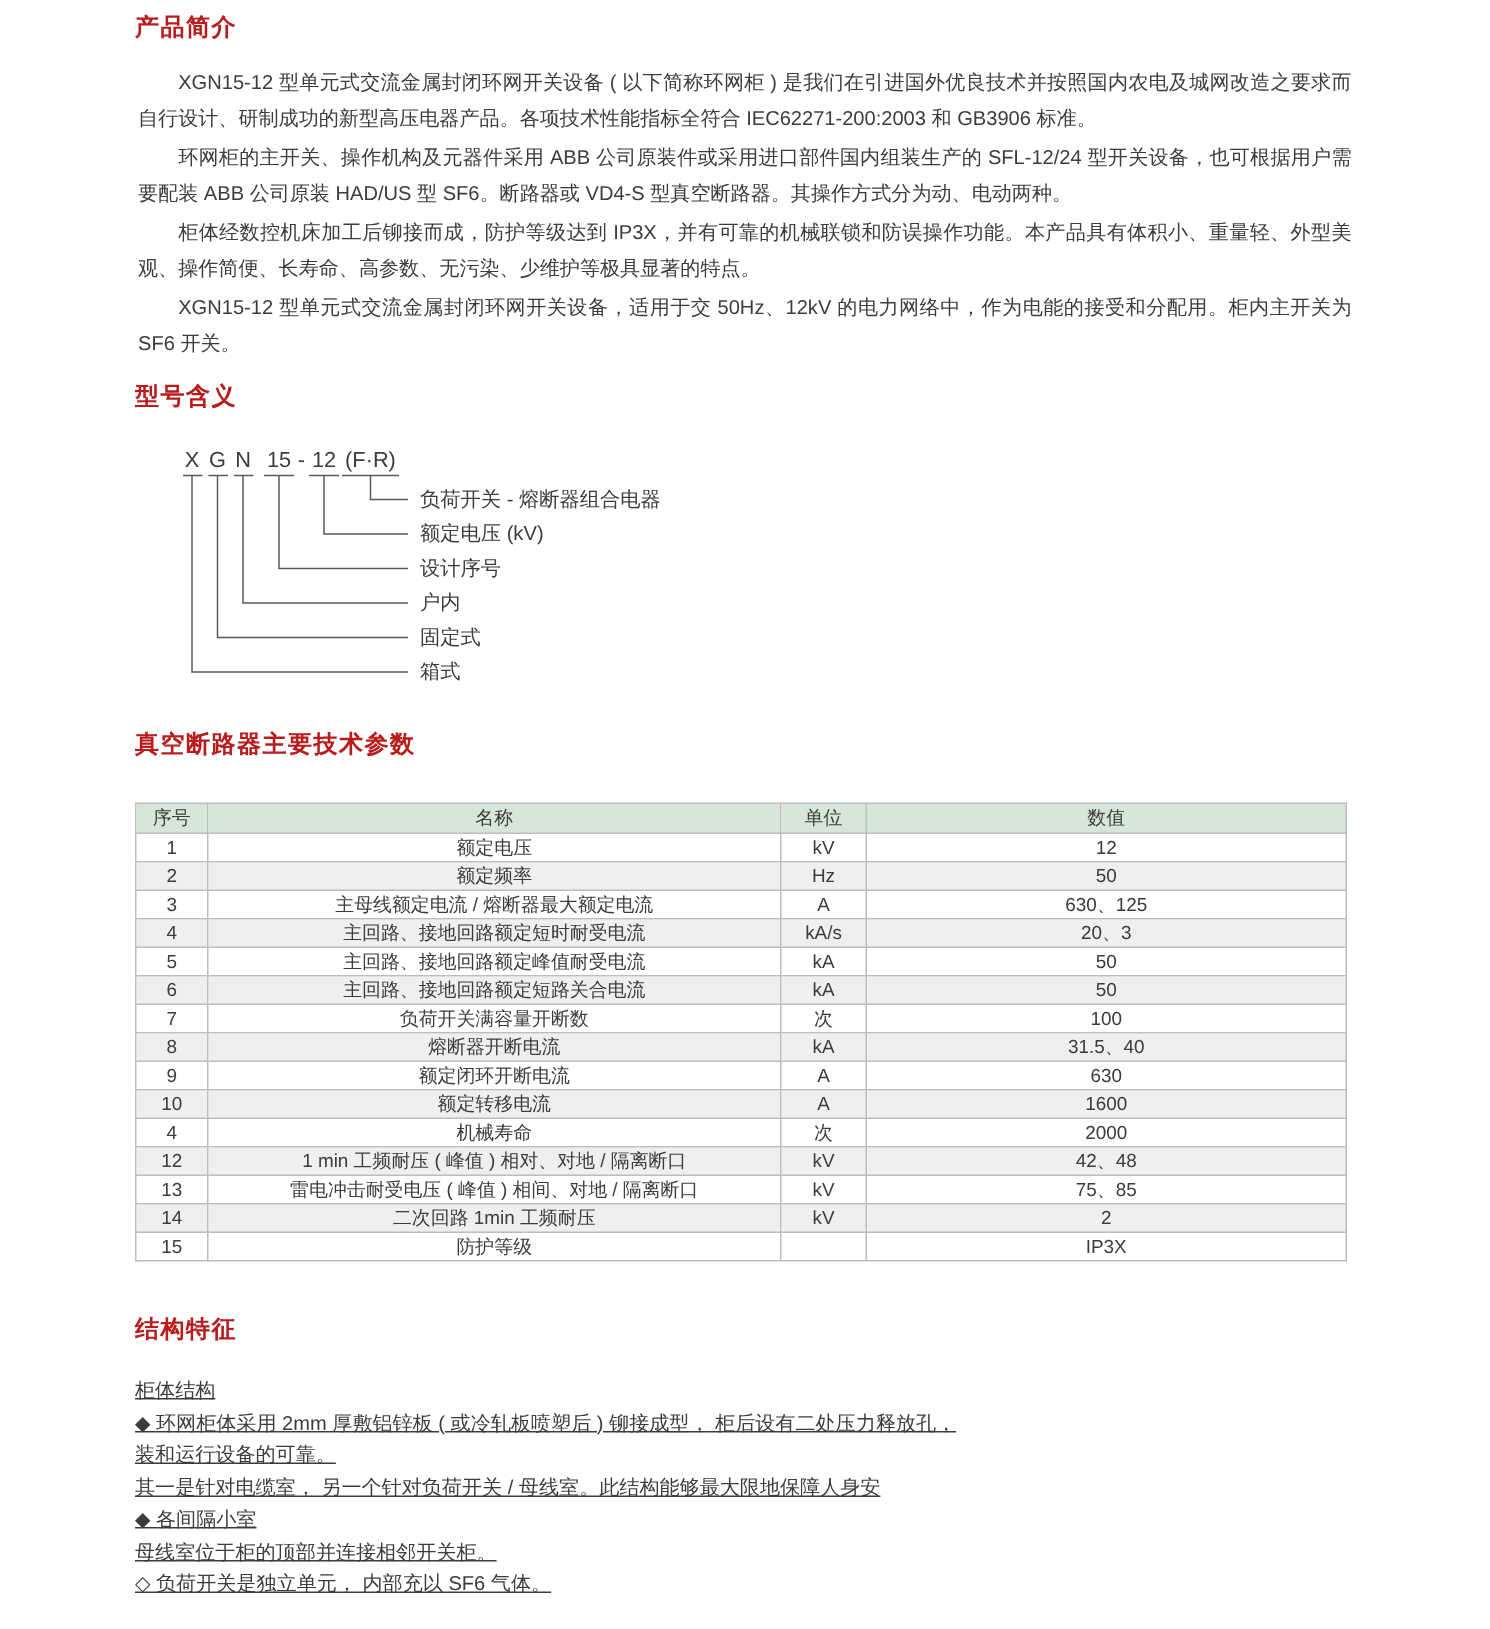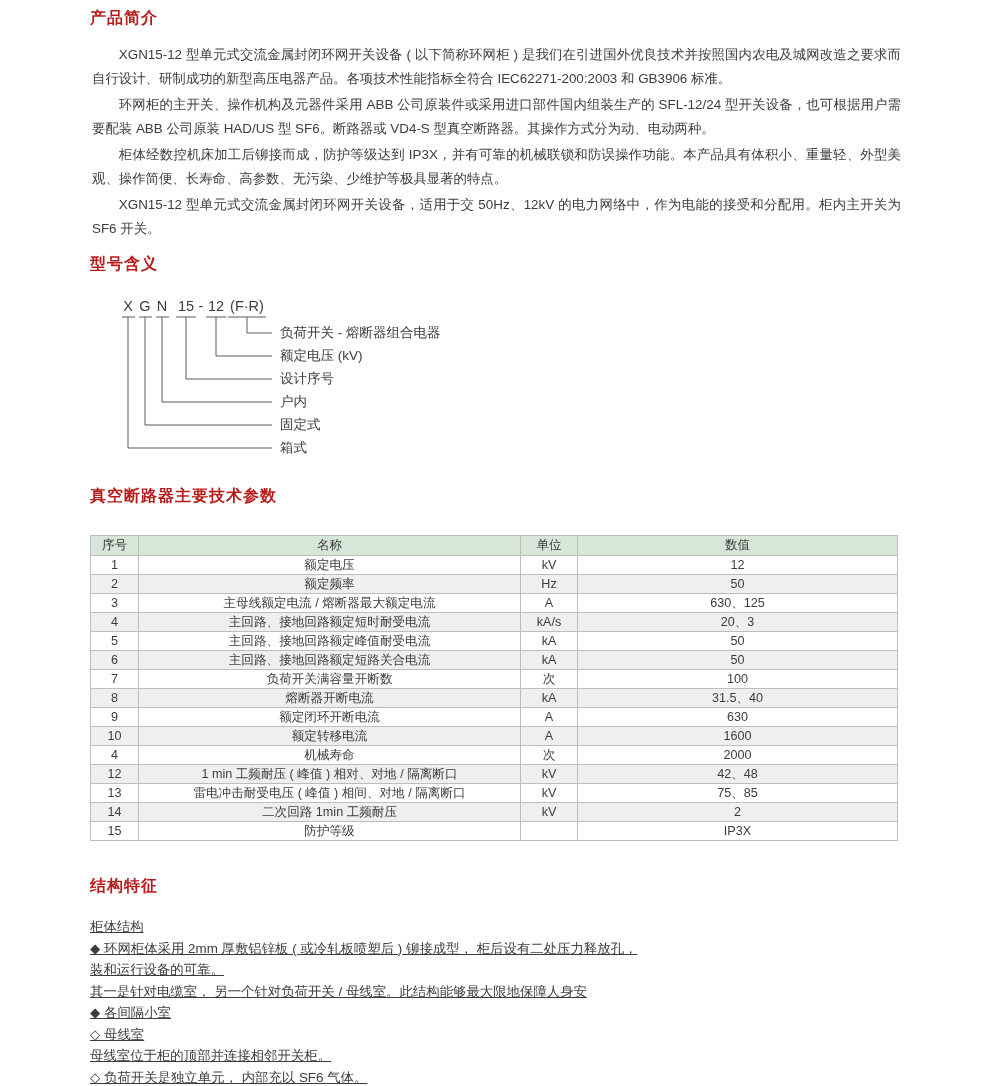--- a/index.html
+++ b/index.html
@@ -214,17 +214,16 @@
 </div>
 
 <div class="section" style="top:876px">
   <h2 class="sec-heading">结构特征</h2>
   <div class="structure-lines">
     <div>柜体结构</div>
     <div>◆ 环网柜体采用 2mm 厚敷铝锌板 ( 或冷轧板喷塑后 ) 铆接成型， 柜后设有二处压力释放孔，</div>
     <div>装和运行设备的可靠。</div>
     <div>其一是针对电缆室， 另一个针对负荷开关 / 母线室。此结构能够最大限地保障人身安</div>
     <div>◆ 各间隔小室</div>
-    <div>◇ 母线室</div>
     <div>母线室位于柜的顶部并连接相邻开关柜。</div>
     <div>◇ 负荷开关是独立单元， 内部充以 SF6 气体。</div>
   </div>
 </div>
 
 </body></html>

